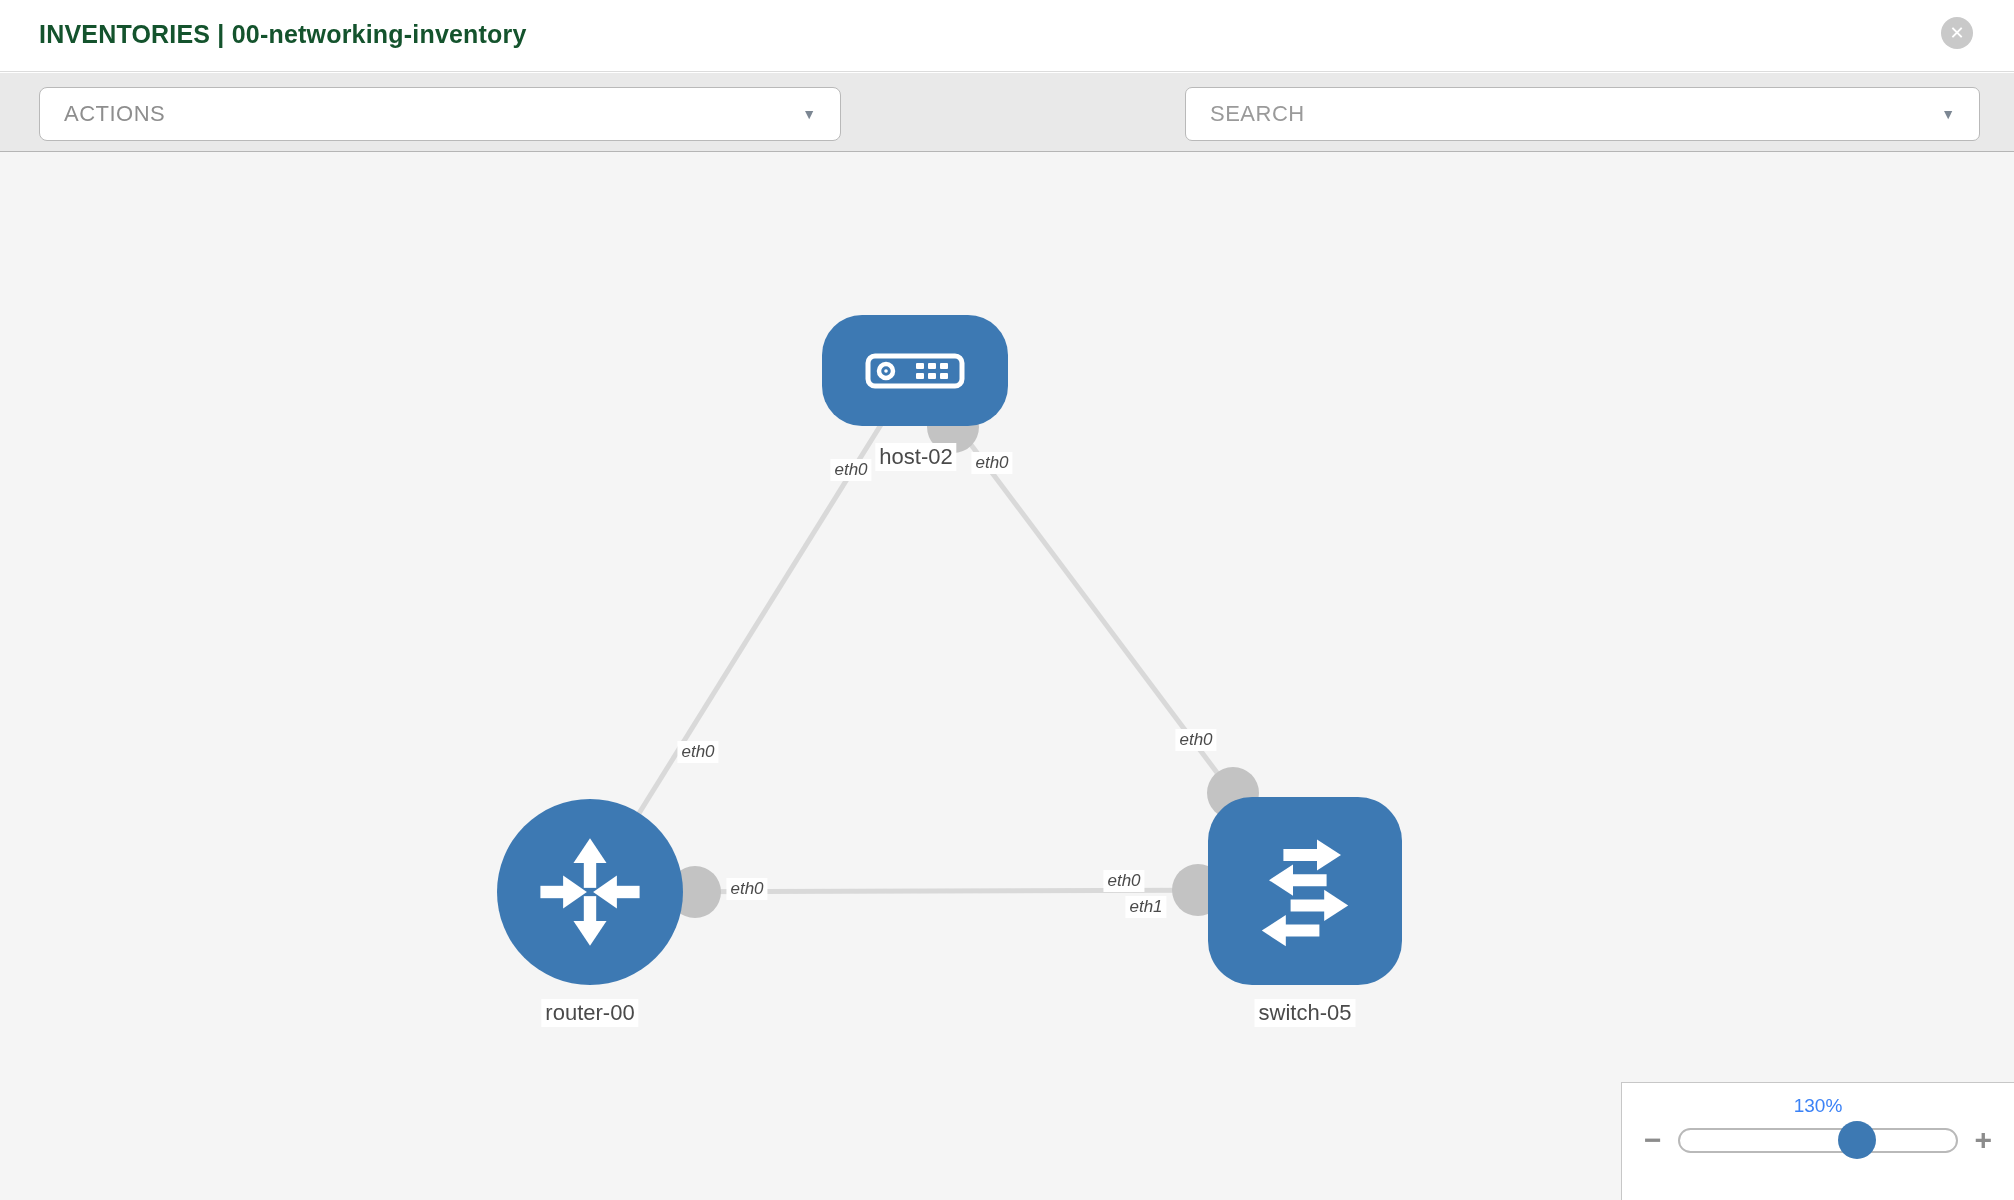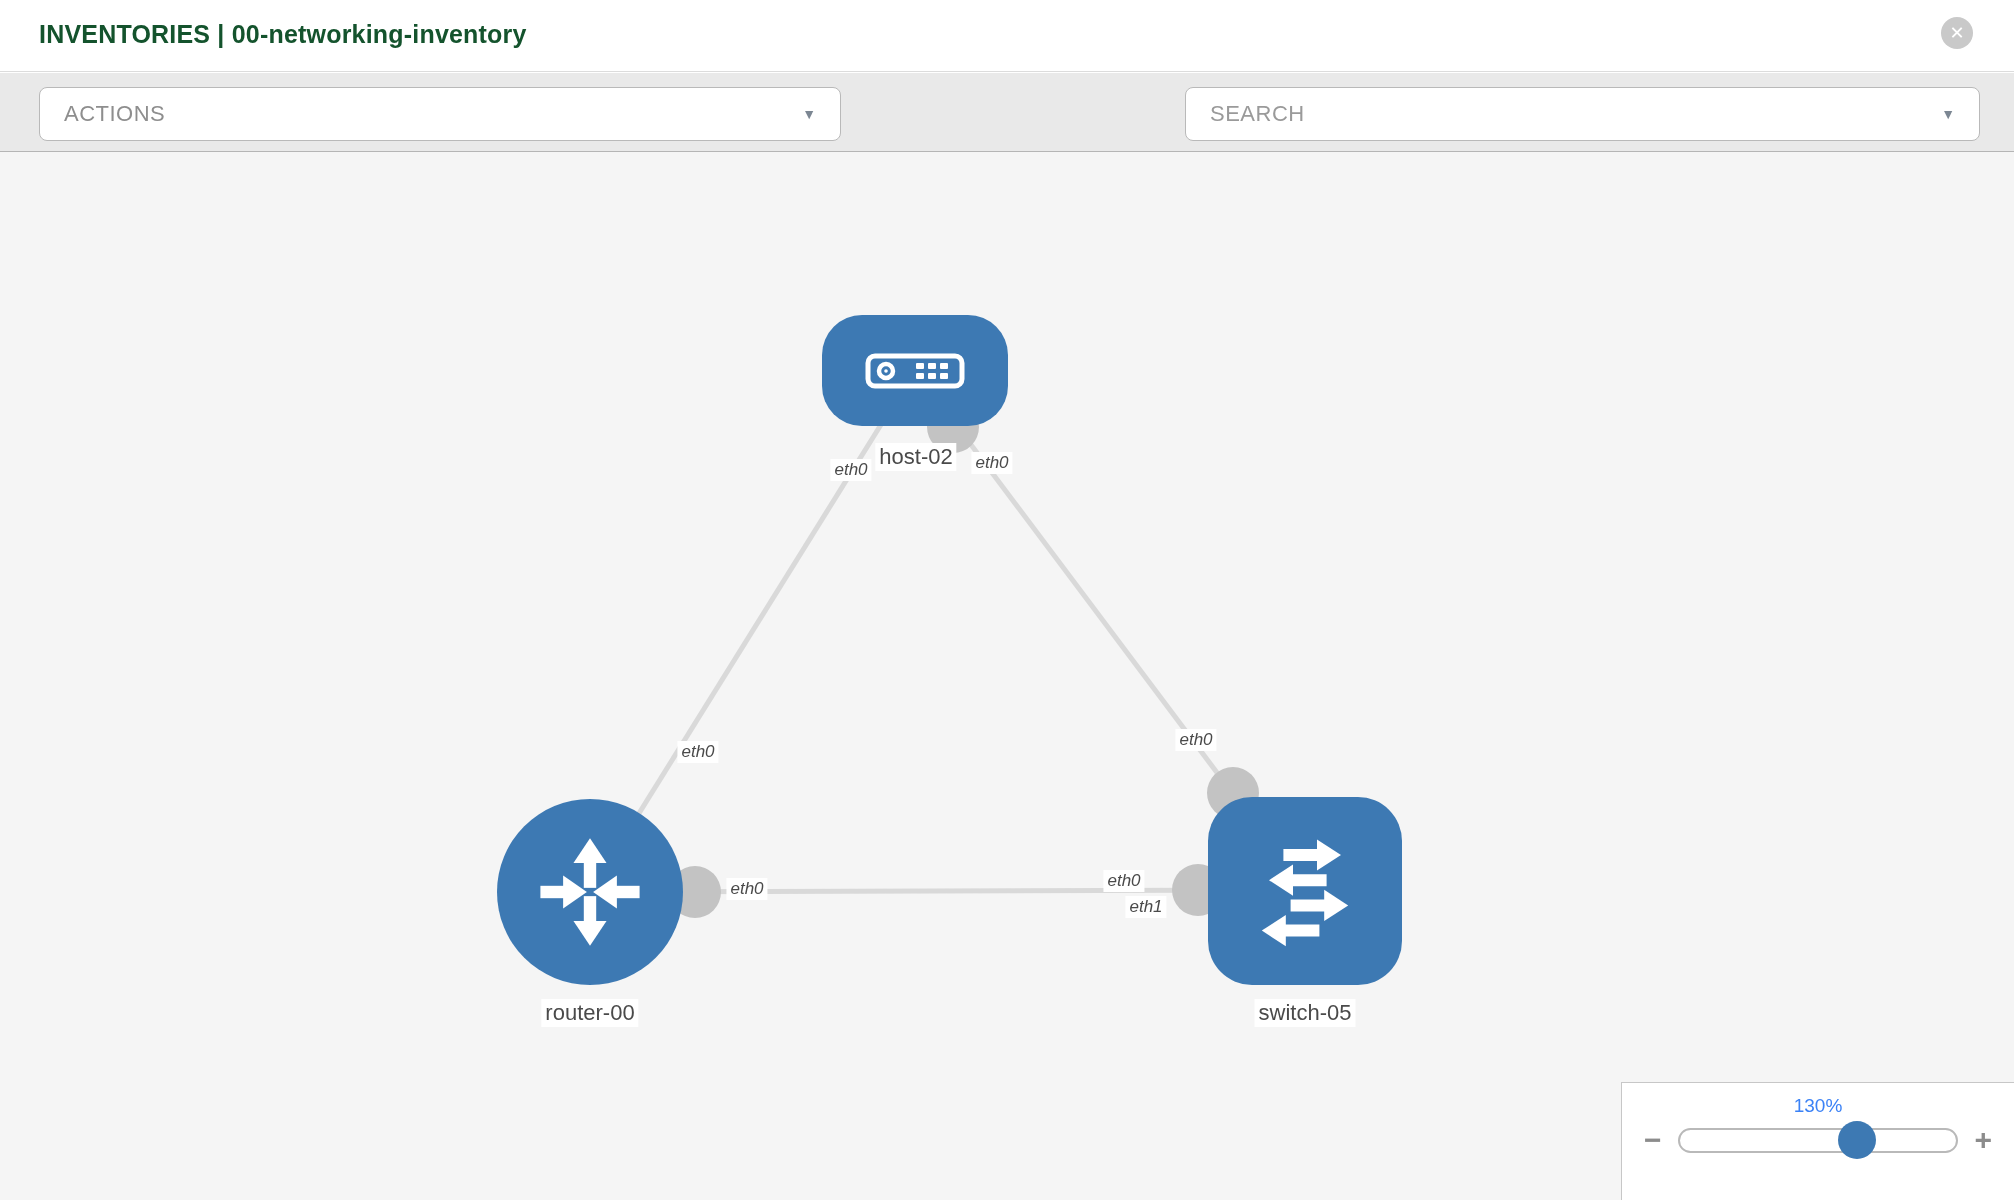--- a/index.html
+++ b/index.html
@@ -16,21 +16,21 @@
   .close-btn { position:absolute; left:1941px; top:17px; width:32px; height:32px;
     border-radius:50%; background:#c9c9c9; color:#fff; font-size:18px; font-weight:bold;
     display:flex; align-items:center; justify-content:center; cursor:pointer; }
   
   .toolbar { position:absolute; left:0; top:73px; width:2014px; height:79px;
     background:#e9e9e9; border-bottom:1px solid #b5b5b5; }
   .combo { position:absolute; top:14px; height:54px; background:#fff;
     border:1px solid #b9b9b9; border-radius:8px; display:flex; align-items:center;
     padding:0 24px; cursor:pointer; }
   .combo-actions { left:33px; width:802px;margin-left:6px; }
-  .combo-search { left:1185px; width:795px; }
+  .combo-search { left:1185px; width:795px;border-radius:7px; }
   .combo-label { font-size:22px; color:#8e8e8e; letter-spacing:0.5px; flex:1; }
   .combo-search .combo-label { color:#9a9a9a; }
   .caret { font-size:14px; color:#7c8793; }
   .tool-btn { position:absolute; top:92px; width:44px; height:44px; display:flex;
     align-items:center; justify-content:center; cursor:pointer; }
   .tool-btn svg { width:36px; height:36px; fill:#76838e; }
   .btn-wrench { left:1042px; } .btn-key { left:1112px; }
   
   .canvas { position:absolute; left:0; top:152px; width:2014px; height:1048px;
     background:#f5f5f5; overflow:hidden; }

